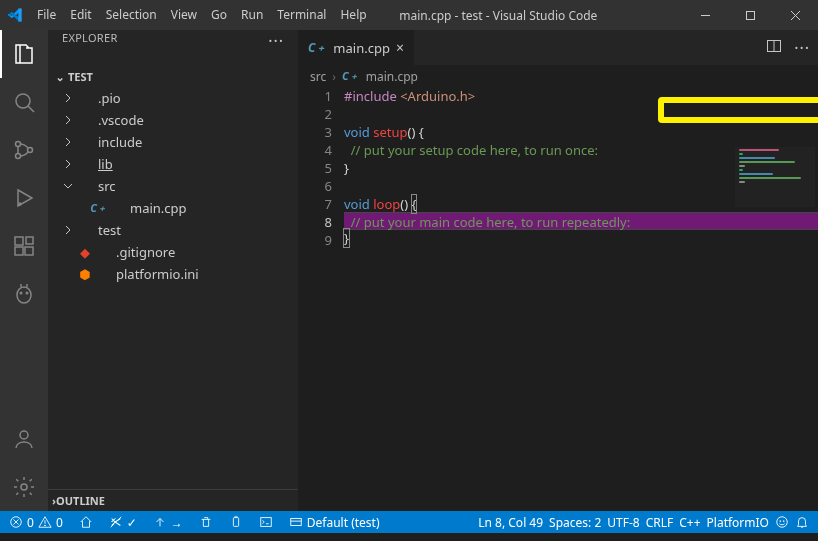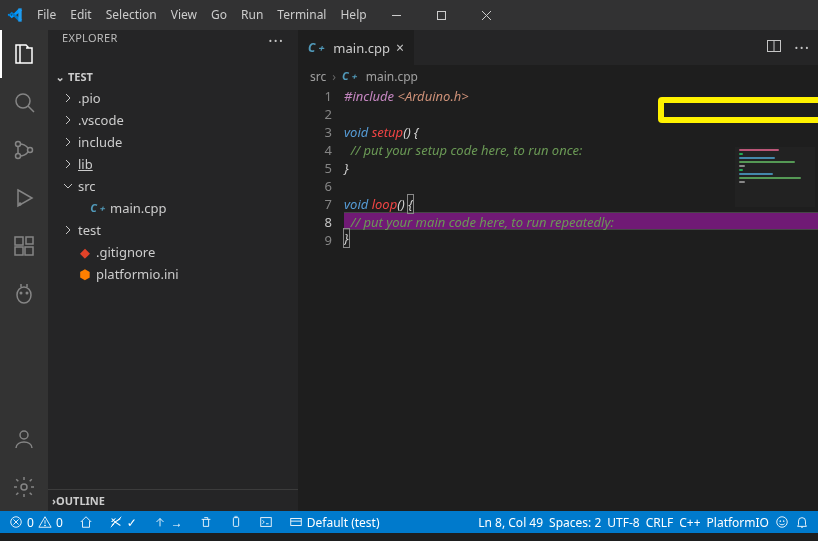--- a/index.html
+++ b/index.html
@@ -26,37 +26,37 @@
 .sidebar-header { height:35px; display:flex; align-items:flex-start; padding:0 14px; font-size:11px; color:#bbb; letter-spacing:.3px; }
 .sidebar-header .spacer { flex:1; }
 .sidebar-header .dots { font-size:16px; letter-spacing:1px; color:#c5c5c5; }
 .tree { flex:1; font-size:13px; color:#ccc; overflow:hidden; }
 .section-hdr { display:flex; align-items:center; height:22px; padding-left:4px; font-size:11px; font-weight:700; color:#ccc; }
 .section-hdr .chev { width:16px; text-align:center; }
 .row { display:flex; align-items:center; height:22px; padding-left:12px; }
 .row .chev { width:16px; display:inline-flex; justify-content:center; color:#c5c5c5; }
 .row .chev svg { stroke:#c5c5c5; fill:none; }
 .row .icon { width:18px; display:inline-flex; justify-content:center; }
-.row .lbl { padding-left:2px; }
+.row .lbl { padding-left:2px;margin-left:20px; }
 .outline { height:22px; border-top:1px solid #3c3c3c; display:flex; align-items:center; font-size:11px; font-weight:700; padding-left:4px; }
 
 .editor { flex:1; display:flex; flex-direction:column; background:#1e1e1e; position:relative; }
 .tabs { height:35px; background:#252526; display:flex; align-items:stretch; }
 .tab { background:#1e1e1e; display:flex; align-items:center; padding:0 10px; font-size:13px; gap:6px; border-right:1px solid #252526; }
 .tab .cicon { color:#519aba; font-weight:bold; font-style:italic; font-size:12px; }
 .tab .close { color:#c5c5c5; font-size:14px; }
 .tabs .right { margin-left:auto; display:flex; align-items:center; padding-right:8px; gap:12px; color:#c5c5c5; }
 .crumbs { height:22px; display:flex; align-items:center; padding-left:12px; font-size:12px; color:#a0a0a0; gap:6px; }
 .crumbs .sep { color:#666; }
 .crumbs .cicon { color:#519aba; font-weight:bold; font-style:italic; font-size:11px; }
 .code { flex:1; display:flex; font-family:Consolas,"Courier New",monospace; font-size:13px; line-height:18px; position:relative; }
 .gutter { width:46px; text-align:right; color:#858585; padding-right:12px; }
 .gutter .ln { height:18px; }
 .gutter .ln.cur { color:#c6c6c6; }
-.src { flex:1;font-style:italic; }
+.src { flex:1; }
 .src .cl { height:18px; white-space:pre; }
 .k-inc { color:#c586c0; }
 .k-lib { color:#ce9178; }
 .k-void { color:#569cd6; }
 .k-fn { color:#ef4444;text-align:right; }
 .k-cm { color:#6a9955; }
 .k-br { color:#d4d4d4; }
 .hl-line { background:#701a75; border:1px solid #464646; border-left:none; border-right:none; margin:-1px 0; }
 .boxbrace { outline:1px solid #888; }
 .minimap { position:absolute; right:3px; top:60px; width:80px; height:60px; background:rgba(255,255,255,0.02); }
@@ -85,20 +85,21 @@
   <div class="menu">
       <div class="menu-item">File</div>
       <div class="menu-item">Edit</div>
       <div class="menu-item">Selection</div>
       <div class="menu-item">View</div>
       <div class="menu-item">Go</div>
       <div class="menu-item">Run</div>
       <div class="menu-item">Terminal</div>
       <div class="menu-item">Help</div>
     </div>
+  <div class="title">main.cpp - test - Visual Studio Code</div>
   <div class="winbtns">
     <div class="winbtn">
         <svg width="11" height="11">
           <line x1="1" y1="5.5" x2="10" y2="5.5"></line>
         </svg>
       </div>
     <div class="winbtn">
         <svg width="11" height="11">
           <rect x="1.5" y="1.5" width="8" height="8"></rect>
         </svg>

